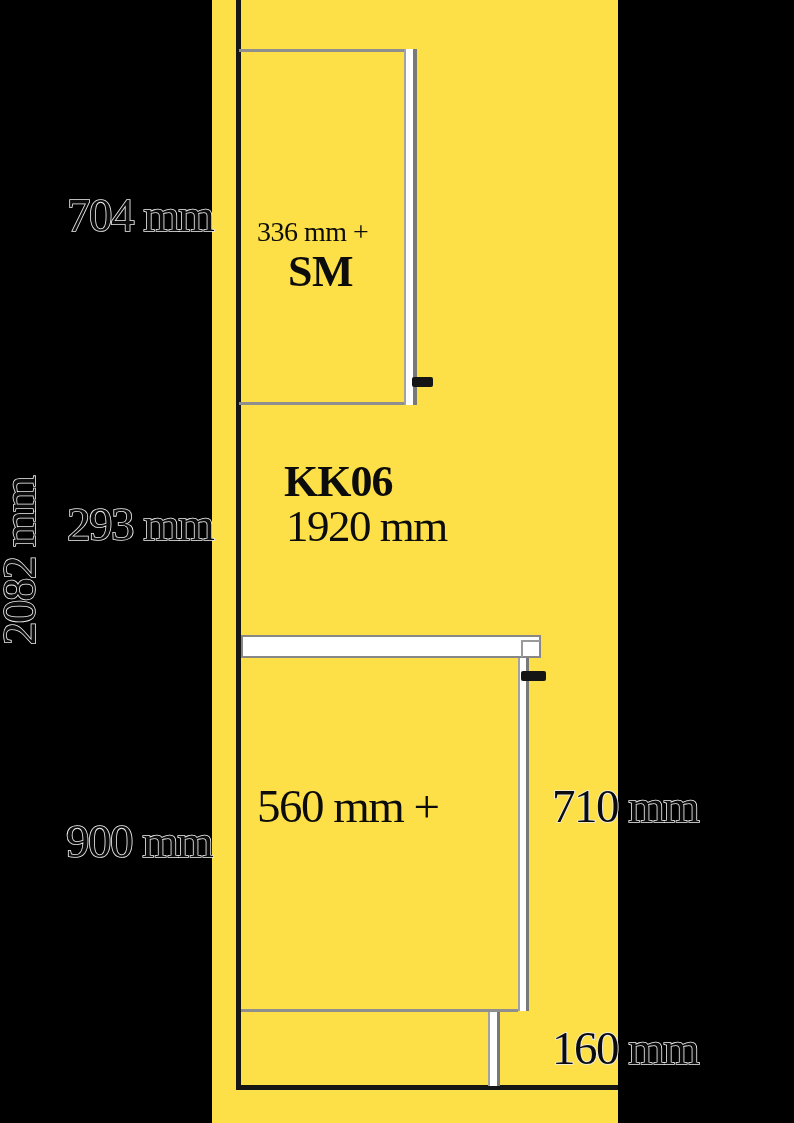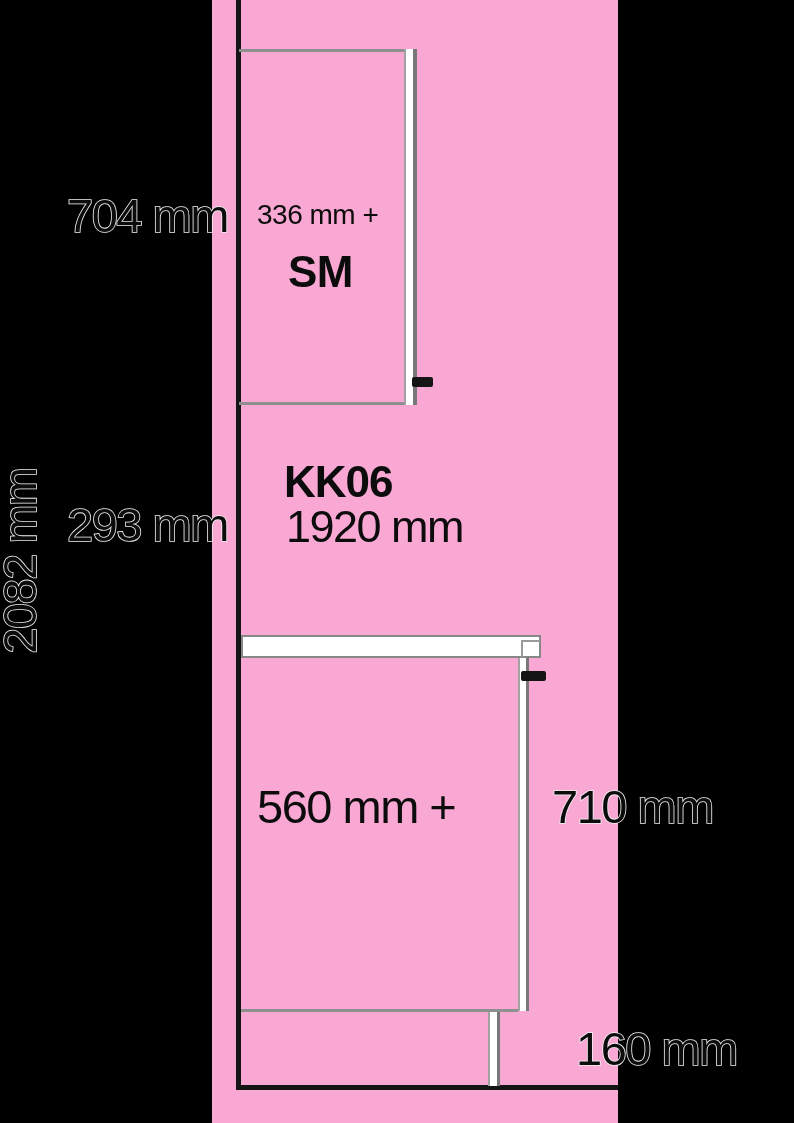--- a/index.html
+++ b/index.html
@@ -1,21 +1,21 @@
 <!DOCTYPE html>
 <html><head>
 <meta charset="utf-8">
 <style>
   html,body{margin:0;padding:0;background:#fff;}
   #stage{
     position:relative;
     width:794px;height:1123px;
-    background:#f9a8d4;
+    background:#fde047;
     overflow:hidden;
-    font-family:Liberation Sans, sans-serif;
+    font-family:Liberation Serif, serif;
   }
   .shape{position:absolute;}
   .band{position:absolute;top:0;height:1123px;background:#000;}
   .line-dark{background:#151515;}
   .line-gray{background:#8f8f8f;}
   .door{
     position:absolute;
     box-sizing:border-box;
     background:#fff;
     border-left:2px solid #a2a2a2;
@@ -74,25 +74,26 @@
   <div class="worktop" style="left:241px;top:635px;width:300px;height:23px;"></div>
   <div class="worktop-edge" style="left:521px;top:640px;width:19px;height:17px;"></div>
 
   <div class="door" style="left:518px;top:658px;width:11px;height:353px;border-right-width:3px;"></div>
   <div class="handle" style="left:521px;top:671px;width:25px;height:10px;"></div>
   <div class="shape line-gray" style="left:241px;top:1009px;width:277px;height:3px;"></div>
   <div class="door" style="left:488px;top:1012px;width:12px;height:74px;border-right-width:3px;"></div>
 
   <div class="lbl xl outlined" style="left:67px;top:192px;">704 mm</div>
   <div class="lbl xl outlined" style="left:67px;top:501px;">293 mm</div>
+  <div class="lbl xl outlined" style="left:66px;top:818px;">900 mm</div>
   <div class="lbl xl outlined rot">2082 mm</div>
 
-  <div class="lbl small-lbl" style="left:257px;top:201px;text-align:center;">336 mm +</div>
+  <div class="lbl small-lbl" style="left:257px;top:218px;text-align:center;">336 mm +</div>
   <div class="lbl sm-suffix b" style="left:256px;top:250px;margin-left:32px;">SM</div>
 
   <div class="lbl code b" style="left:284px;top:460px;">KK06</div>
   <div class="lbl h1920" style="left:286px;top:492px;margin-top:12px;">1920 mm</div>
 
   <div class="lbl xl" style="left:257px;top:783px;">560 mm +</div>
   <div class="lbl xl outlined" style="left:552px;top:783px;">710 mm</div>
-  <div class="lbl xl outlined" style="left:576px;top:1025px;text-align:center;">160 mm</div>
+  <div class="lbl xl outlined" style="left:552px;top:1025px;text-align:center;">160 mm</div>
 
 </div>
 
 </body></html>

